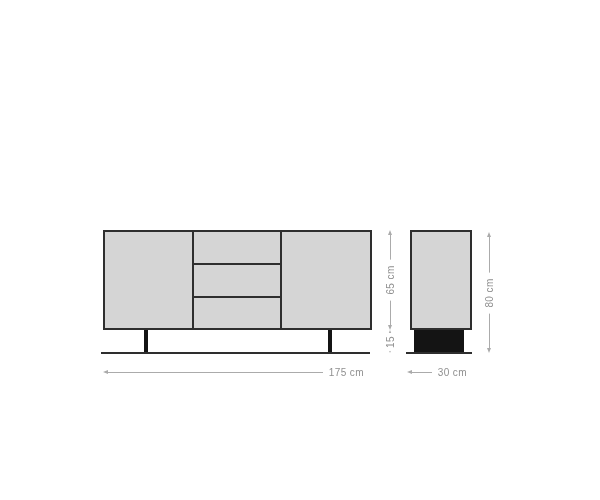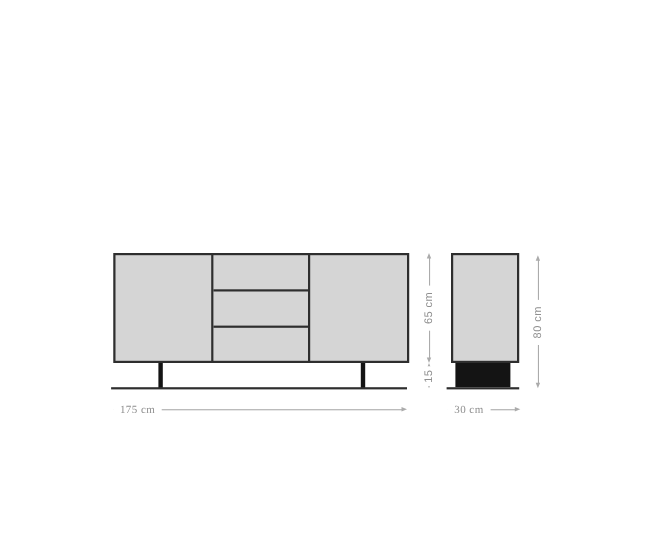--- a/index.html
+++ b/index.html
@@ -42,24 +42,23 @@
     background: var(--dim-line);
   }
   .ah { position: absolute; width: 0; height: 0; border-style: solid; }
   .ah-l { left: 0; top: 3px; border-width: 2.5px 5px 2.5px 0; border-color: transparent var(--dim-line) transparent transparent; }
   .ah-r { right: 0; top: 3px; border-width: 2.5px 0 2.5px 5px; border-color: transparent transparent transparent var(--dim-line); }
   .ah-u { top: 0; left: 3px; border-width: 0 2.5px 5px 2.5px; border-color: transparent transparent var(--dim-line) transparent; }
   .ah-d { bottom: 0; left: 3px; border-width: 5px 2.5px 0 2.5px; border-color: var(--dim-line) transparent transparent transparent; }
   .dim-h .lbl {
     position: absolute; left: 0; right: 0; top: 50%;
     transform: translateY(-50%);
-    text-align: left;
+    text-align: right;
     font-size: 10px; letter-spacing: 0.4px; color: var(--dim-text);
     line-height: 12px;
-    font-family: Liberation Serif, serif;
   }
   .dim-h .lbl span { background: var(--background); padding: 0 6px; }
   .dim-v .lbl {
     position: absolute; top: 50%; left: 50%;
     transform: translate(-50%, -50%) rotate(-90deg);
     white-space: nowrap;
     font-size: 10px; letter-spacing: 0.4px; color: var(--dim-text);
     line-height: 12px;
   }
   .dim-v .lbl span { background: var(--background); padding: 0 6px; }

